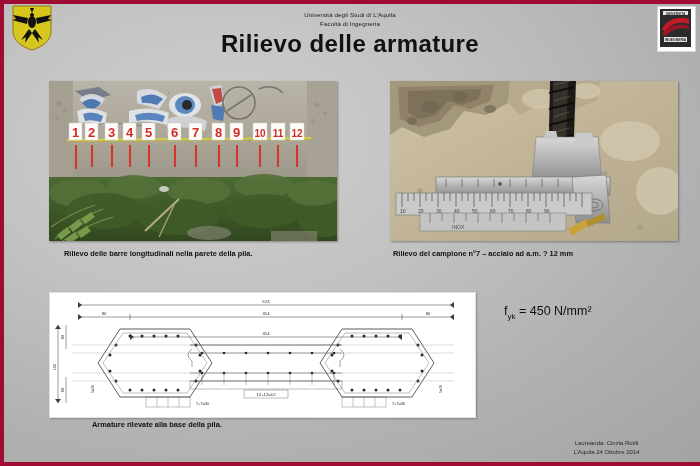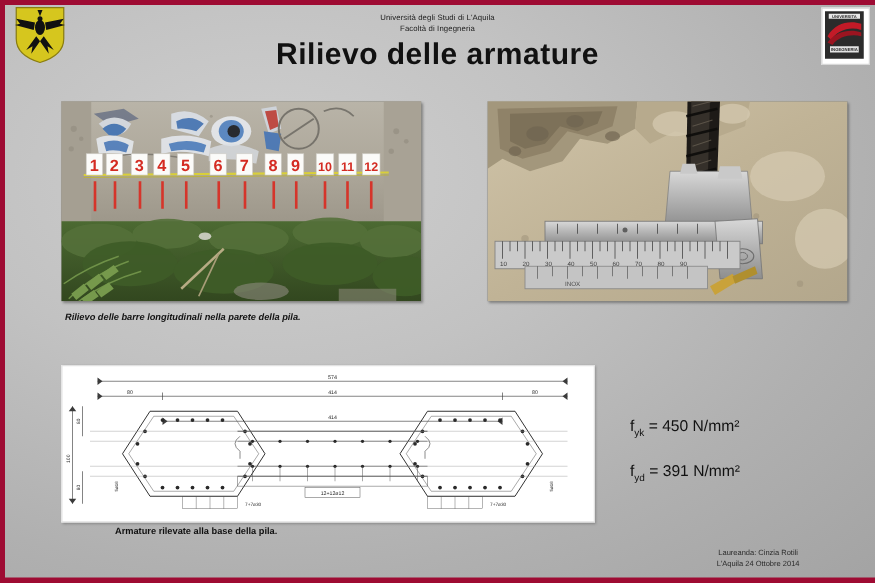--- a/index.html
+++ b/index.html
@@ -29,25 +29,25 @@
   .logo-right{
     position:absolute;left:653px;top:2px;width:37px;height:44px;
     background:#ffffff;border:1px solid #d8d8d8;
   }
   
   .photo{position:absolute;overflow:hidden;background:#8a8a84;
          box-shadow:1px 1px 2px rgba(0,0,0,.35);}
   #photo-left{left:45px;top:77px;width:288px;height:160px;}
   #photo-right{left:386px;top:77px;width:288px;height:160px;}
   .cap{position:absolute;font-size:7.4px;font-weight:bold;color:#111;}
-  #cap-left{left:48px;top:245px;font-style:italic;}
+  #cap-left{left:60px;top:245px;}
   #cap-right{left:389px;top:245px;}
   #cap-draw{left:48px;top:416px;margin-left:40px;}
   
-  .formulas{position:absolute;left:500px;top:300px;width:190px;margin-top:30px;}
+  .formulas{position:absolute;left:500px;top:300px;width:190px;}
   .formula{font-size:12.5px;color:#111;margin-bottom:19px;white-space:nowrap;}
   .formula sub{font-size:8px;}
   
   #drawing{
     position:absolute;left:45px;top:288px;width:425px;height:124px;
     background:#ffffff;border:1px solid #e2e2e2;overflow:hidden;
     box-shadow:1px 1px 2px rgba(0,0,0,.25);
   }
   
   .footer{
@@ -391,20 +391,21 @@
         <line x1="136" y1="132" x2="136" y2="142"></line>
           <line x1="148" y1="132" x2="148" y2="140"></line>
         <line x1="160" y1="132" x2="160" y2="142"></line>
       </g>
       <text x="62" y="148" font-family="'Liberation Sans',sans-serif" font-size="5" fill="#4a4a4a">INOX</text>
 
       <path d="M178 148 L196 138 L200 144 L182 155 Z" fill="#c9a23a"></path>
       <path d="M196 140 L214 132 L216 138 L198 146 Z" fill="#b08f2e"></path>
     </svg>
   </div>
+  <div class="cap" id="cap-right">Rilievo del campione n°7 – acciaio ad a.m. ? 12 mm</div>
 
   <div id="drawing">
     <svg width="425" height="124" viewBox="0 0 425 124">
       <g stroke="#3a3a3a" stroke-width="0.5" fill="none" font-family="'Liberation Sans',sans-serif">
 
         <line x1="28" y1="12" x2="404" y2="12"></line>
         <path d="M28 9 L32 12 L28 15 Z" fill="#3a3a3a" stroke="none"></path>
         <path d="M404 9 L400 12 L404 15 Z" fill="#3a3a3a" stroke="none"></path>
         <text x="216" y="10" font-size="4.4" fill="#2a2a2a" text-anchor="middle" stroke="none">574</text>
 
@@ -542,24 +543,20 @@
       </g>
     </svg>
   </div>
   <div class="cap" id="cap-draw">Armature rilevate alla base della pila.</div>
 
   <div class="formulas">
     <div class="formula">
       <span>f</span><sub>yk</sub>
       <span>= 450 N/mm²</span>
     </div>
-    <div class="formula">
-      <span>f</span><sub>yd</sub>
-      <span>= 391 N/mm²</span>
-    </div>
   </div>
 
   <div class="footer">
     <div>Laureanda: Cinzia Rotili</div>
     <div>L'Aquila 24 Ottobre 2014</div>
   </div>
 
 </div>
 
 </body></html>

